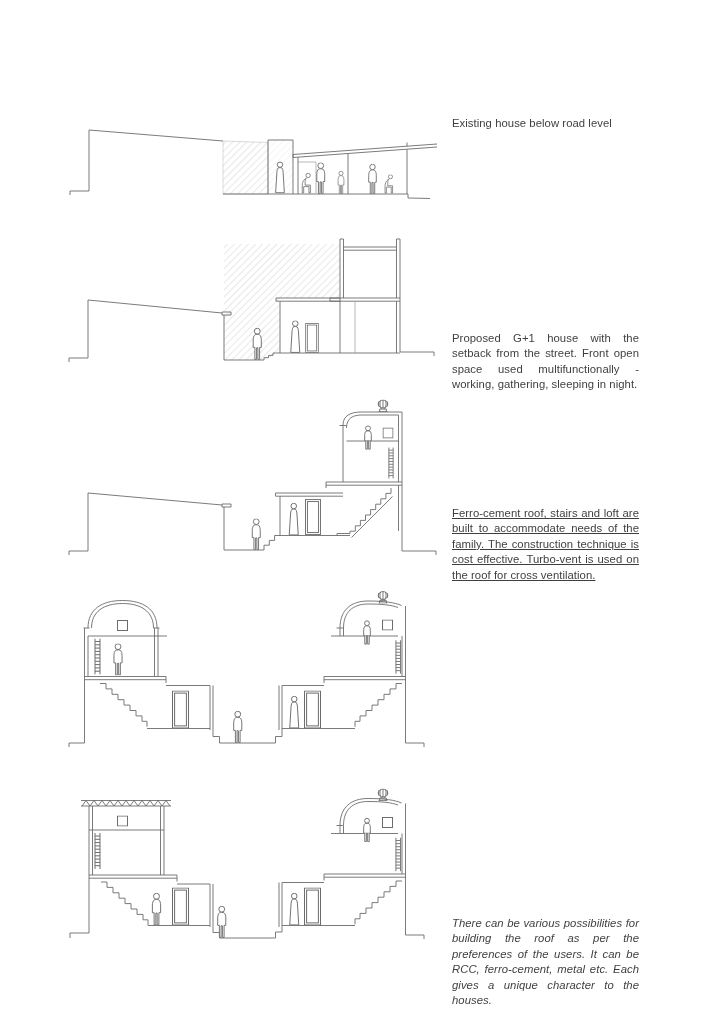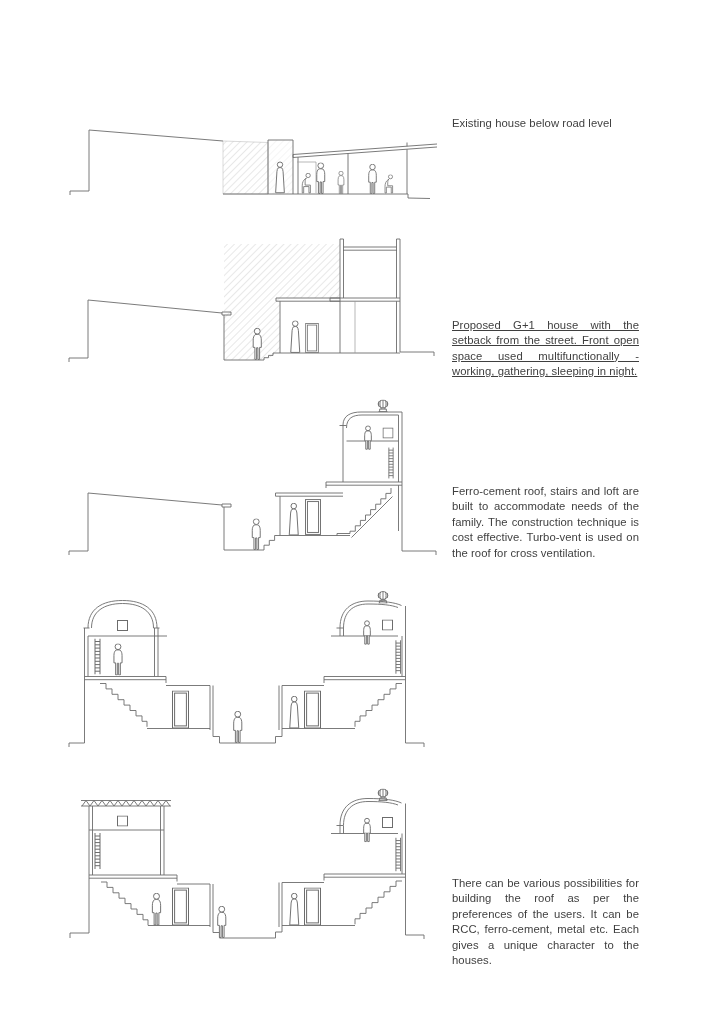--- a/index.html
+++ b/index.html
@@ -15,24 +15,24 @@
     position:absolute;
     left:452px;width:187px;
     font-size:11.3px;
     line-height:15.4px;
     color:#3f3f3f;
     text-align:justify;
     letter-spacing:0.05px;
   }
   .caption .heading{text-align:left;}
   .c1{top:108px;}
-  .c2{top:310px;text-decoration:underline;}
-  .c3{top:476px;}
+  .c2{top:323px;}
+  .c3{top:498px;text-decoration:underline;}
   .c4{top:700px;}
-  .c5{top:868px;}
+  .c5{top:908px;font-style:italic;}
   .sketch{position:absolute;}
   .s1{left:58px;top:103px;}
   .s2{left:58px;top:228px;}
   .s3{left:58px;top:390px;}
   .s4{left:55px;top:582px;}
   .s5{left:55px;top:772px;}
   .ln{stroke:#6c6c6c;stroke-width:0.9;fill:none;stroke-linecap:butt;}
   .lnl{stroke:#9a9a9a;stroke-width:0.7;fill:none;}
   .hatchfill{fill:url(#hatch);stroke:none;}
   .hatchedge{fill:url(#hatch);stroke:#b5b5b5;stroke-width:0.5;}

